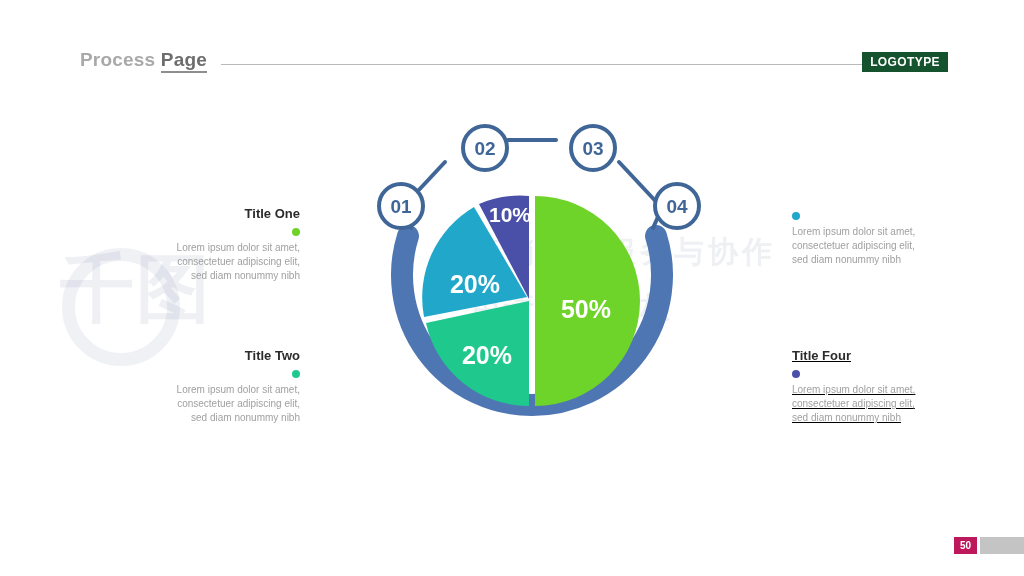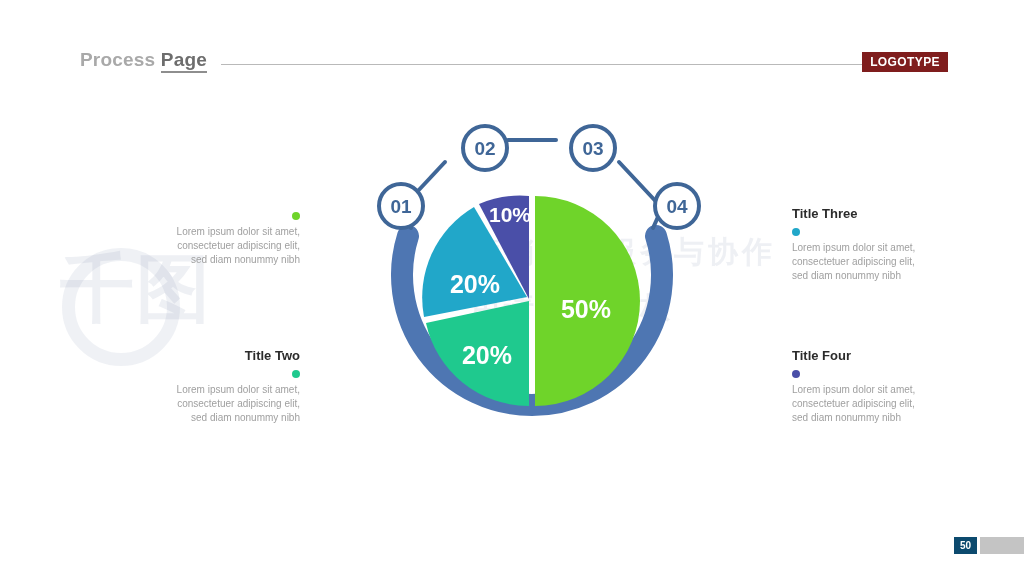--- a/index.html
+++ b/index.html
@@ -10,21 +10,21 @@
   }
   .slide{position:absolute;inset:0;background:#fff;}
 
   
   .header{position:absolute;left:80px;top:44px;right:76px;height:32px;display:flex;align-items:center;}
   .title{font-size:19px;font-weight:bold;letter-spacing:.2px;white-space:nowrap;}
   .title .t-light{color:#a9a9a9;}
   .title .t-dark{color:#6d6d6d;border-bottom:2px solid #8e8e8e;padding-bottom:1px;}
   .rule{flex:1;height:1px;background:#b9b9b9;margin-left:14px;margin-right:14px;position:relative;top:4px;}
   .logo-badge{
-    background:#7f1d1d;color:#ffffff;font-size:12px;font-weight:bold;
+    background:#14532d;color:#ffffff;font-size:12px;font-weight:bold;
     letter-spacing:.4px;padding:4px 8px 4px 8px;line-height:12px;
     position:absolute;right:0;top:8px;
   }
 
   
   .watermark{position:absolute;left:0;top:0;width:1024px;height:428px;pointer-events:none;}
   .wm-text{
     position:absolute;color:rgba(120,140,170,0.13);font-weight:bold;white-space:nowrap;
   }
   .wm-1{left:60px;top:240px;font-size:74px;letter-spacing:2px;}
@@ -54,26 +54,26 @@
   .block .b-title{font-size:13px;font-weight:bold;color:#2b2b2b;line-height:16px;}
   .block .dot{width:8px;height:8px;border-radius:50%;display:block;margin:6px 0 5px 0;}
   .block .b-body{font-size:10px;color:#a0a0a0;line-height:14px;}
   .block.right-al{text-align:right;}
   .block.right-al .dot{margin-left:auto;margin-right:0;}
   .block.left-al{text-align:left;}
 
   #block-one{left:110px;top:206px;}
   #block-two{left:110px;top:348px;text-align:right;}
   #block-three{left:792px;top:206px;}
-  #block-four{left:792px;top:348px;}
+  #block-four{left:792px;top:348px;text-decoration:underline;}
 
   
   .footer{position:absolute;right:0;bottom:22px;display:flex;align-items:center;}
   .page-num{
-    background:#0c4a6e;color:#ffffff;font-size:10px;font-weight:bold;
+    background:#be185d;color:#ffffff;font-size:10px;font-weight:bold;
     padding:3px 6px;line-height:11px;
   }
   .footer-bar{width:44px;height:17px;background:#c4c4c4;margin-left:3px;}
 </style>
 </head>
 <body>
 
 <div class="slide">
 
   <div class="header">
@@ -136,40 +136,40 @@
       </g>
       <g>
         <circle cx="345" cy="110" r="22" fill="#ffffff" stroke="#3f6697" stroke-width="4"></circle>
         <text class="stepnum" x="345" y="117">04</text>
       </g>
 
     </svg>
   </div>
 
   <div class="block right-al" id="block-one">
+    <div class="b-title">Title One</div>
     <span class="dot" style="background:#6FD42A"></span>
     <div class="b-body">
       <div>Lorem ipsum dolor sit amet,</div>
       <div>consectetuer adipiscing elit,</div>
       <div>sed diam nonummy nibh</div>
     </div>
   </div>
 
   <div class="block right-al" id="block-two">
     <div class="b-title">Title Two</div>
     <span class="dot" style="background:#1FC98E"></span>
     <div class="b-body">
       <div>Lorem ipsum dolor sit amet,</div>
       <div>consectetuer adipiscing elit,</div>
       <div>sed diam nonummy nibh</div>
     </div>
   </div>
 
   <div class="block left-al" id="block-three">
-    <div class="b-title">Title Three</div>
     <span class="dot" style="background:#21A7C9"></span>
     <div class="b-body">
       <div>Lorem ipsum dolor sit amet,</div>
       <div>consectetuer adipiscing elit,</div>
       <div>sed diam nonummy nibh</div>
     </div>
   </div>
 
   <div class="block left-al" id="block-four">
     <div class="b-title">Title Four</div>

